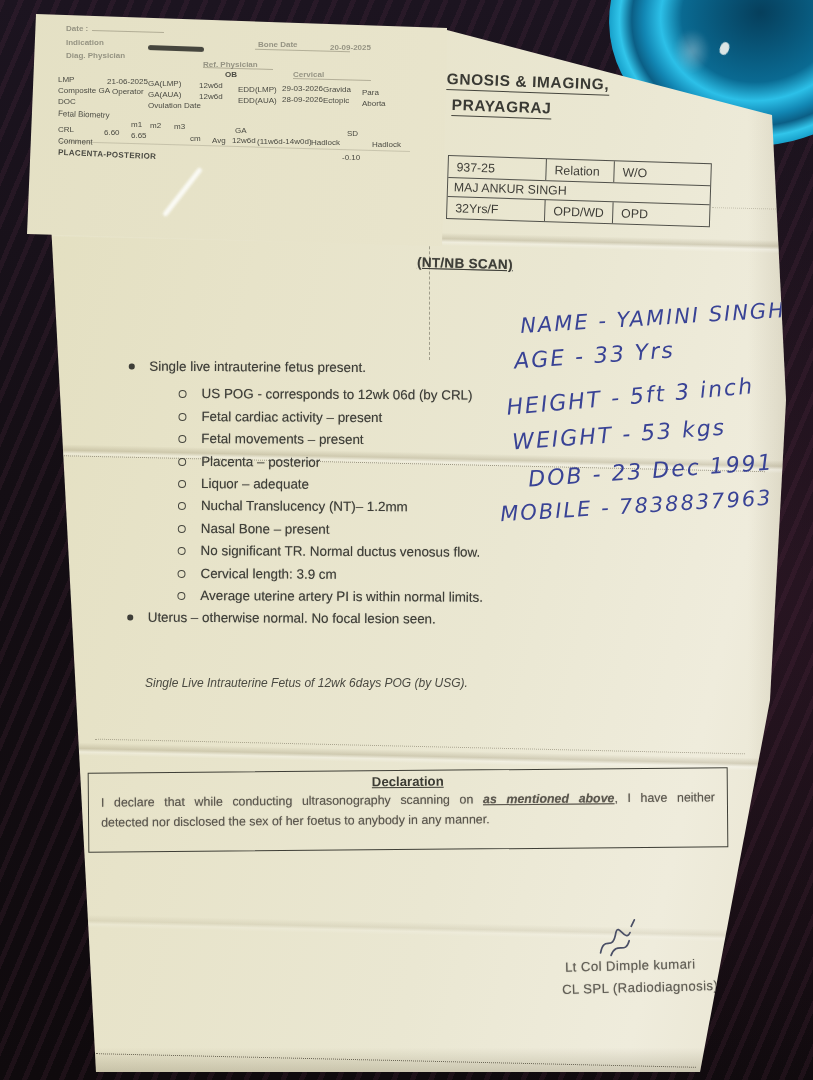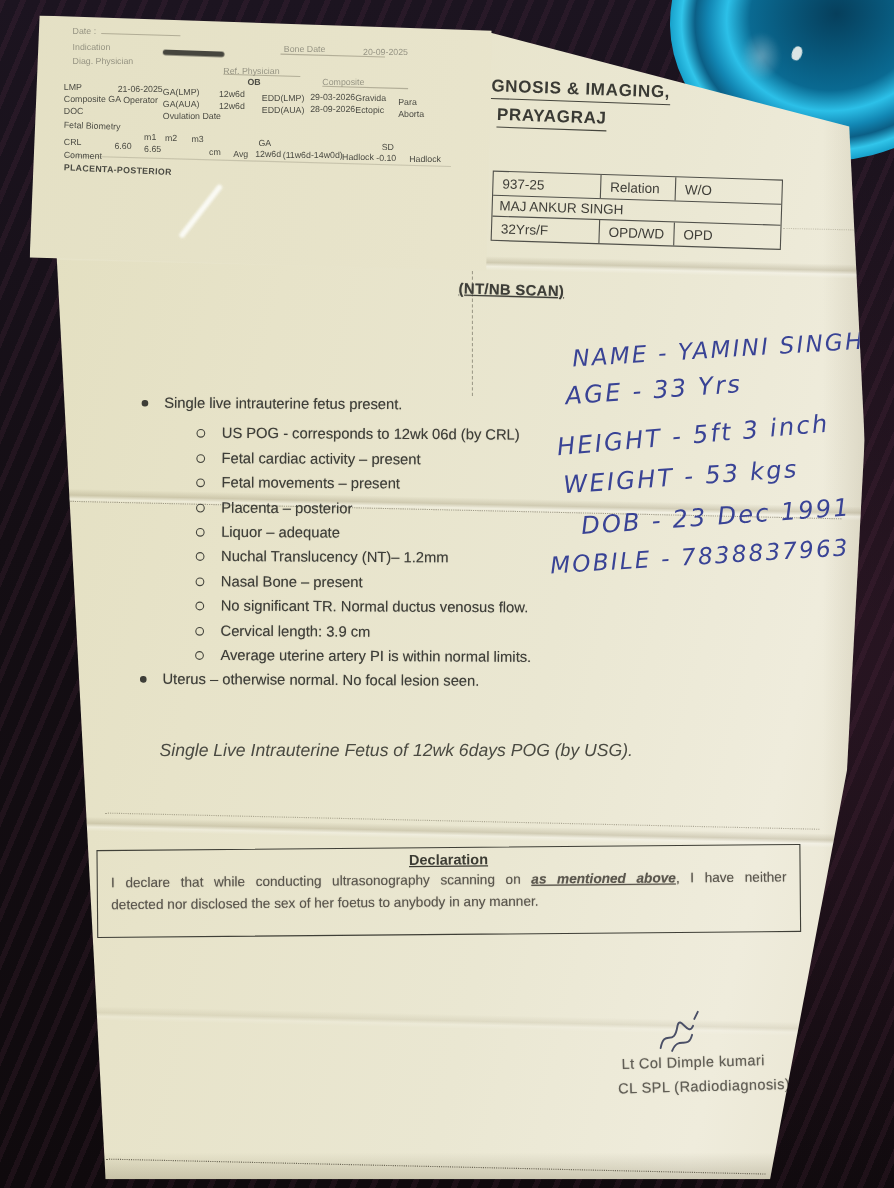--- a/index.html
+++ b/index.html
@@ -56,40 +56,40 @@
         font-size:22px;letter-spacing:2px;white-space:nowrap;opacity:.93;}
 
   
   .findings{left:122px;top:357px;width:480px;font-size:13.4px;line-height:22.4px;transform:rotate(.35deg);}
   .frow{display:flex;align-items:flex-start;}
   .dotb{width:5.5px;height:5.5px;border-radius:50%;background:#3e3e38;margin:8px 0 0 6px;flex:none;}
   .circb{width:6px;height:6px;border-radius:50%;border:1.3px solid #47473f;margin:7px 0 0 56px;flex:none;}
   .ftxt{margin-left:15px;white-space:nowrap;}
 
   .imp-title{font-weight:bold;font-size:13.8px;text-decoration:underline;}
-  .imp-line{font-style:italic;font-size:16px;color:#4a4a42;text-align:center;}
+  .imp-line{font-style:italic;font-size:12px;color:#4a4a42;text-align:center;}
 
   
   .decl{left:88px;top:770px;width:640px;height:80px;border:1.6px solid #3f3f37;transform:rotate(-.5deg);
         box-sizing:border-box;padding:3px 12px 0 12px;}
   .decl-title{text-align:center;font-weight:bold;font-size:13.2px;color:#3c3c34;text-decoration:underline;}
   .decl-body{font-size:12.4px;line-height:19.5px;margin-top:2px;}
   .decl-l1{text-align:justify;text-align-last:justify;}
   .decl-em{font-weight:bold;font-style:italic;text-decoration:underline;}
 
   .stamp{color:#615e55;text-shadow:0 0 1px rgba(95,92,85,.6);font-size:13.2px;letter-spacing:.4px;
          transform:rotate(-1.5deg);white-space:nowrap;}
 
   
   .overlay{position:absolute;inset:0;
            clip-path:polygon(36px 14px,447px 28px,442px 246px,27px 234px);
            background:linear-gradient(100deg,#e4e0c4 0%,#e9e5cd 55%,#ece8d4 100%);
            filter:drop-shadow(2px 3px 3px rgba(20,15,10,.35));}
   .t8{position:absolute;font-size:8px;white-space:nowrap;color:#4b4b43;}
-  .tf{opacity:.52;}
+  .tf{opacity:.52;font-weight:bold;}
   .uln{position:absolute;height:1px;background:rgba(100,95,78,.4);transform:rotate(1.6deg);}
   .glare{position:absolute;left:180px;top:162px;width:5px;height:60px;background:#fbfbf6;
          filter:blur(1.1px);transform:rotate(38deg);opacity:.95;border-radius:3px;}
   .redact{position:absolute;left:148px;top:46px;width:56px;height:5px;background:#2b2b27;
           border-radius:3px;transform:rotate(2deg);opacity:.85;filter:blur(.4px);}
 </style>
 </head>
 <body>
 
 <div class="photo">
@@ -211,21 +211,21 @@
     <div class="abs stamp" style="left:562px;top:980px">CL SPL (Radiodiagnosis)</div>
   </div>
 
   <div class="overlay">
     <span class="t8 tf" style="left:66px;top:24px">Date :</span>
     <span class="t8 tf" style="left:66px;top:38px">Indication</span>
     <span class="t8 tf" style="left:66px;top:51px">Diag. Physician</span>
     <span class="t8 tf" style="left:203px;top:60px">Ref. Physician</span>
     <span class="t8 tf" style="left:258px;top:40px">Bone Date</span>
     <span class="t8 tf" style="left:330px;top:43px">20-09-2025</span>
-    <span class="t8 tf" style="left:293px;top:70px">Composite</span>
+    <span class="t8 tf" style="left:293px;top:70px">Cervical</span>
     <div class="redact"></div>
 
     <div class="uln" style="left:92px;top:31px;width:72px"></div>
     <div class="uln" style="left:255px;top:50px;width:95px"></div>
     <div class="uln" style="left:203px;top:68px;width:70px"></div>
     <div class="uln" style="left:293px;top:79px;width:78px"></div>
     <div class="uln" style="left:60px;top:146px;width:350px;opacity:.6"></div>
 
     <span class="t8" style="left:225px;top:70px;font-weight:bold">OB</span>
 
@@ -259,21 +259,21 @@
     <span class="t8" style="left:58px;top:125px">CRL</span>
     <span class="t8" style="left:104px;top:128px">6.60</span>
     <span class="t8" style="left:131px;top:131px">6.65</span>
     <span class="t8" style="left:190px;top:134px">cm</span>
     <span class="t8" style="left:212px;top:136px">Avg</span>
     <span class="t8" style="left:235px;top:126px">GA</span>
     <span class="t8" style="left:232px;top:136px">12w6d</span>
     <span class="t8" style="left:257px;top:137px">(11w6d-14w0d)</span>
     <span class="t8" style="left:311px;top:138px">Hadlock</span>
     <span class="t8" style="left:347px;top:129px">SD</span>
-    <span class="t8" style="left:342px;top:139px">-0.10</span>
+    <span class="t8" style="left:342px;top:153px">-0.10</span>
     <span class="t8" style="left:372px;top:140px">Hadlock</span>
 
     <span class="t8" style="left:58px;top:137px;transform:rotate(2deg)">Comment</span>
     <span class="t8" style="left:58px;top:150px;font-weight:bold;letter-spacing:.3px;transform:rotate(2.5deg)">PLACENTA-POSTERIOR</span>
 
     <div class="glare"></div>
   </div>
 
 </div>
 

